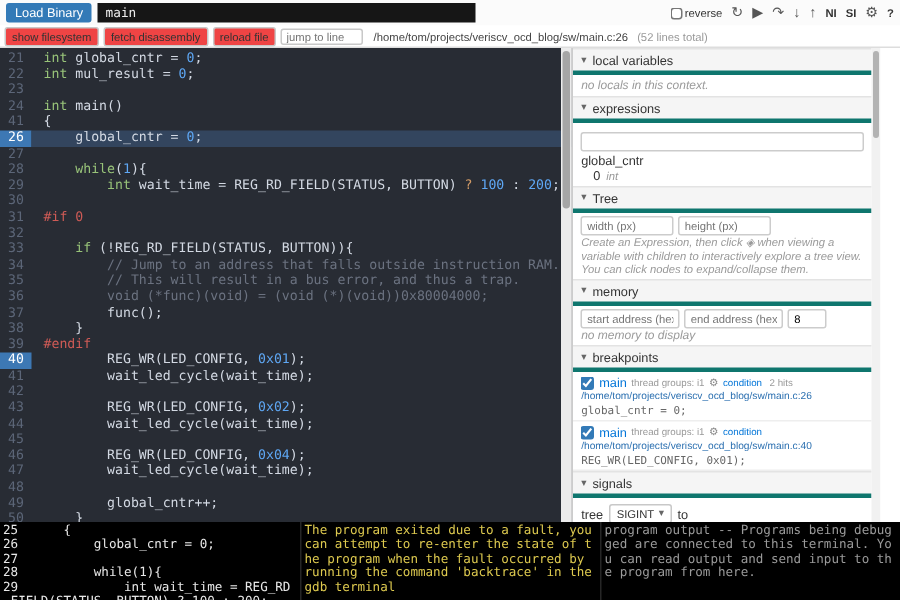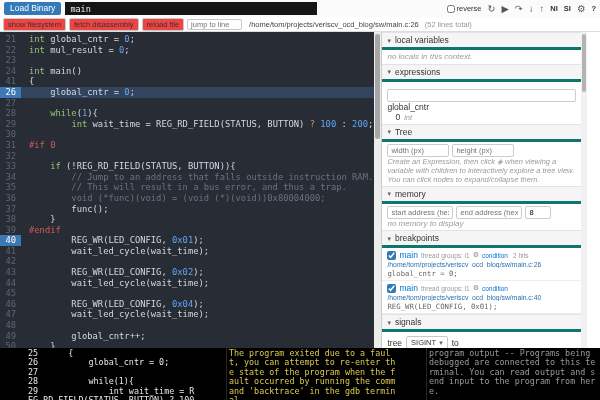--- a/index.html
+++ b/index.html
@@ -84,21 +84,21 @@
             padding:1px 4px; color:#333; display:inline-flex; align-items:center; gap:3px; }
   .sig-targets { display:flex; flex-wrap:wrap; gap:12px; padding:1px 0; }
   .panel-scroll { position:absolute; right:0; top:0; bottom:0; width:6px; background:#f1f1f1; }
   .panel-scroll .thumb2 { position:absolute; left:1px; top:2px; width:4px; height:58px;
                           background:#b3b3b3; border-radius:2px; }
 
   
   .terms { position:absolute; left:0; top:348px; width:600px; height:52px; display:flex; background:#000; }
   .term { width:200px; height:52px; padding:1px 2px; overflow:hidden;
           font-family:"DejaVu Sans Mono", monospace; font-size:8.4px; line-height:9.4px;
-          border-left:1px solid #262626;margin-left:26px; }
+          border-left:1px solid #262626; }
   .term:first-child { border-left:none; }
   .tl { white-space:pre-wrap; word-break:break-all; }
   .t-white { color:#e8e8e8; }
   .t-yellow { color:#ddc94f; }
   .t-gray { color:#9a9a9a; }
 </style>
 </head>
 <body>
 
 <div class="app">

